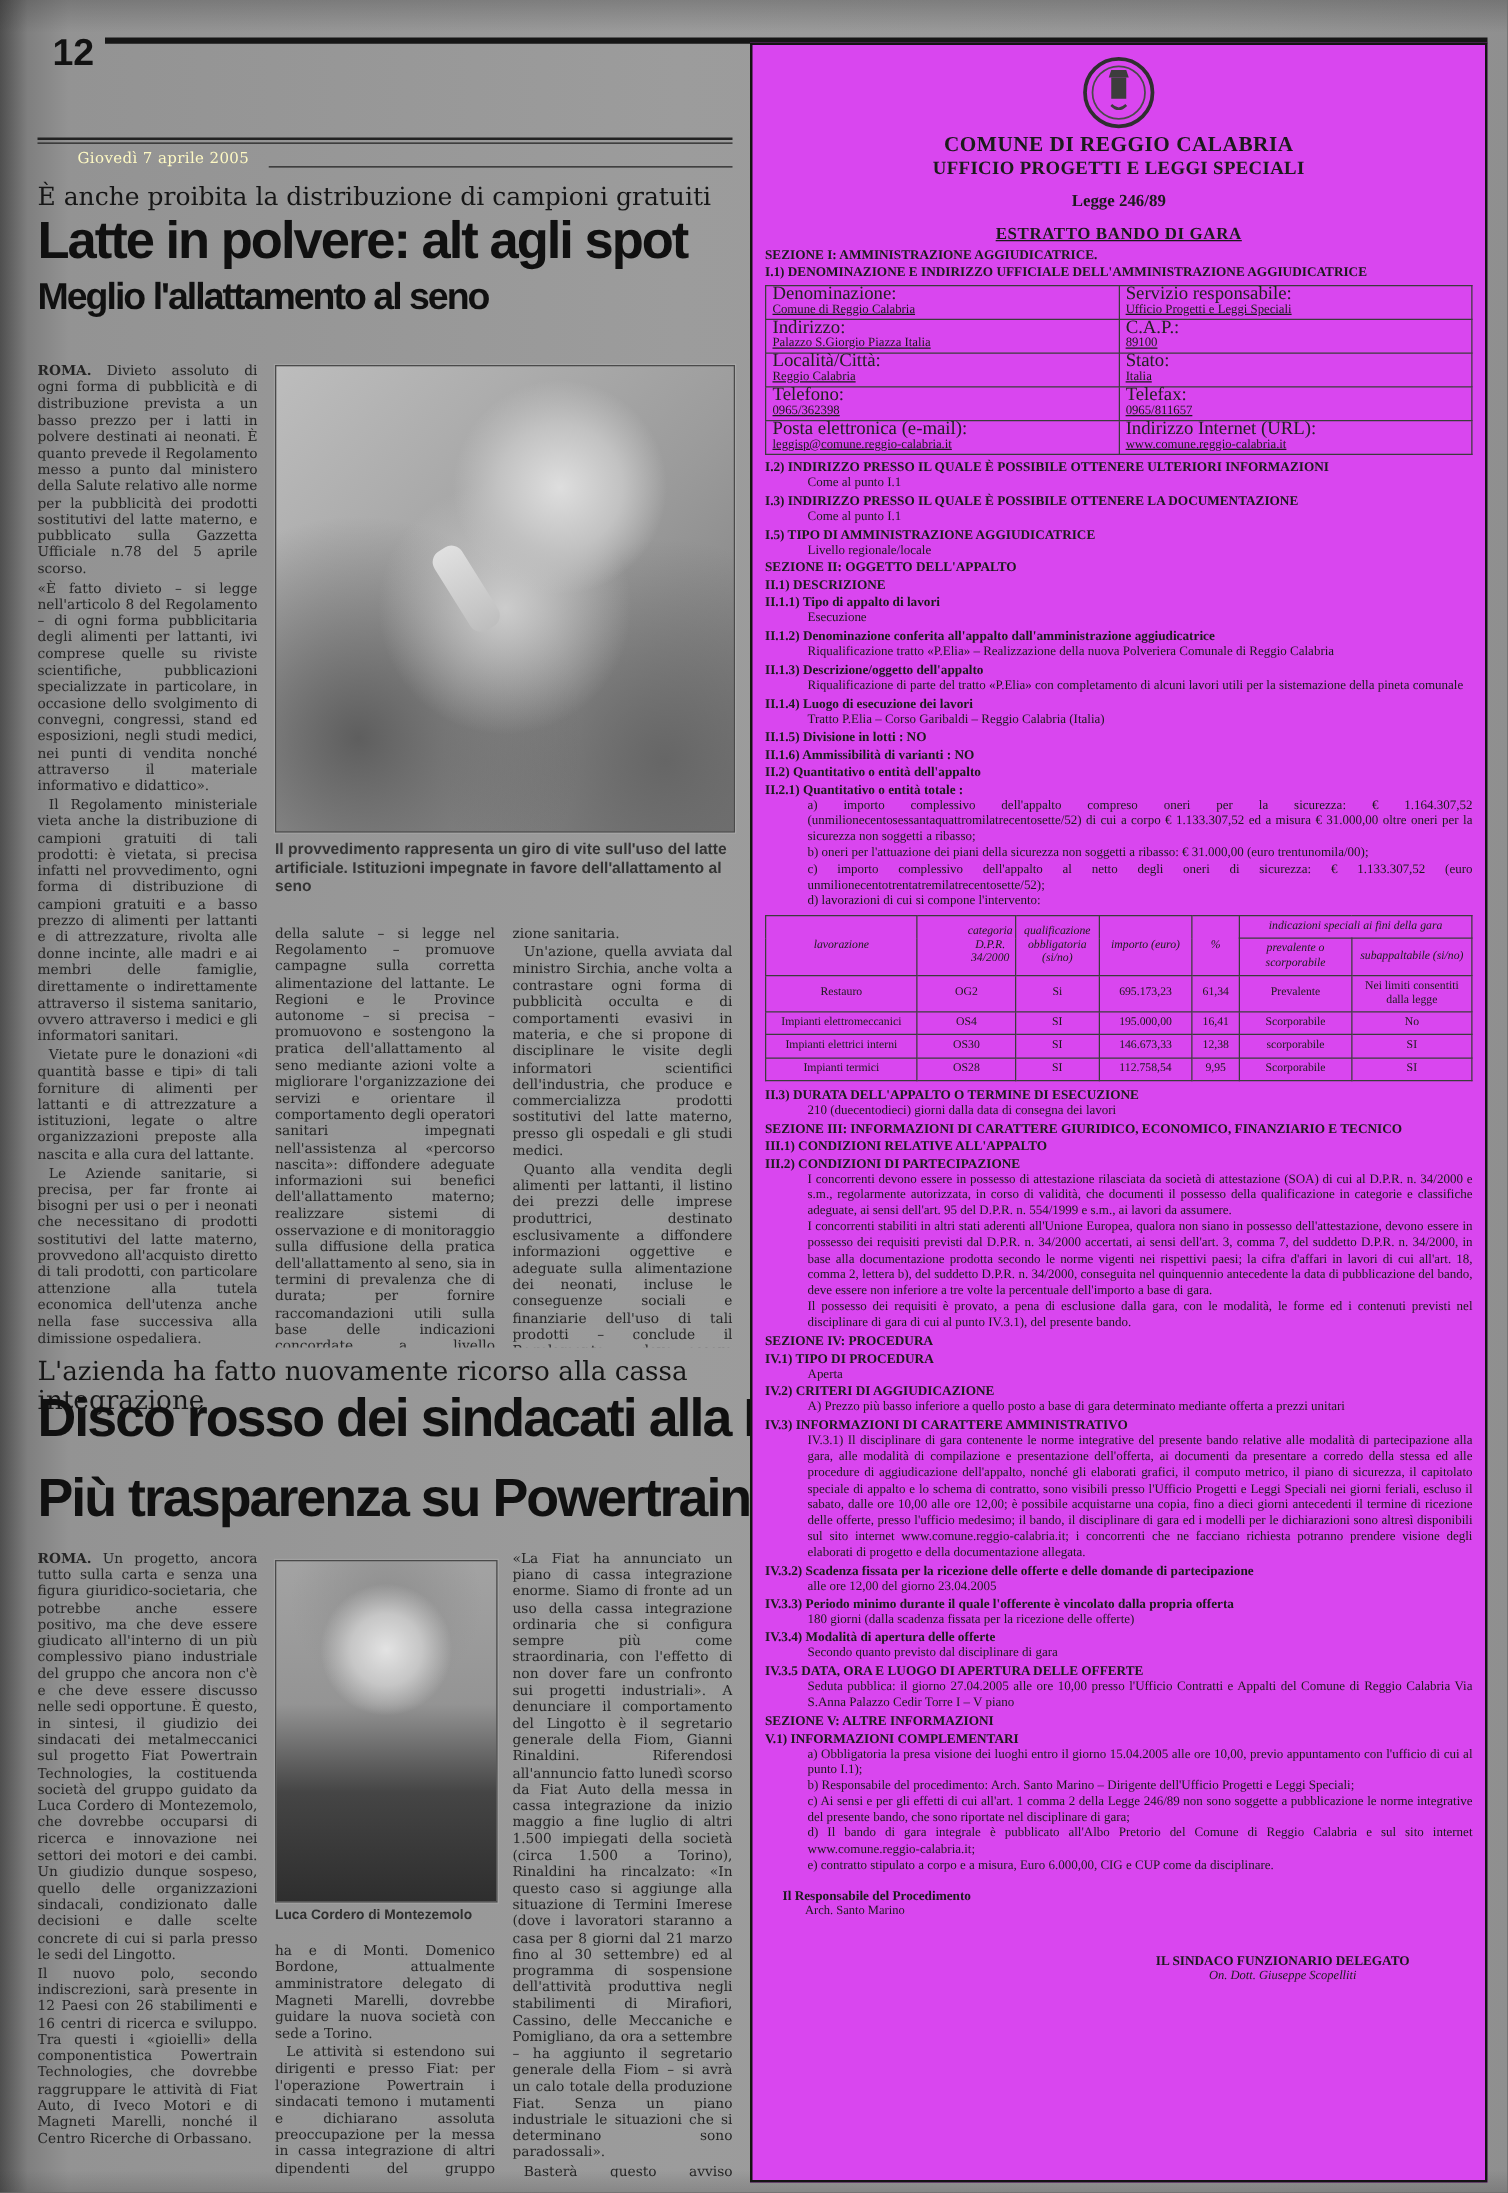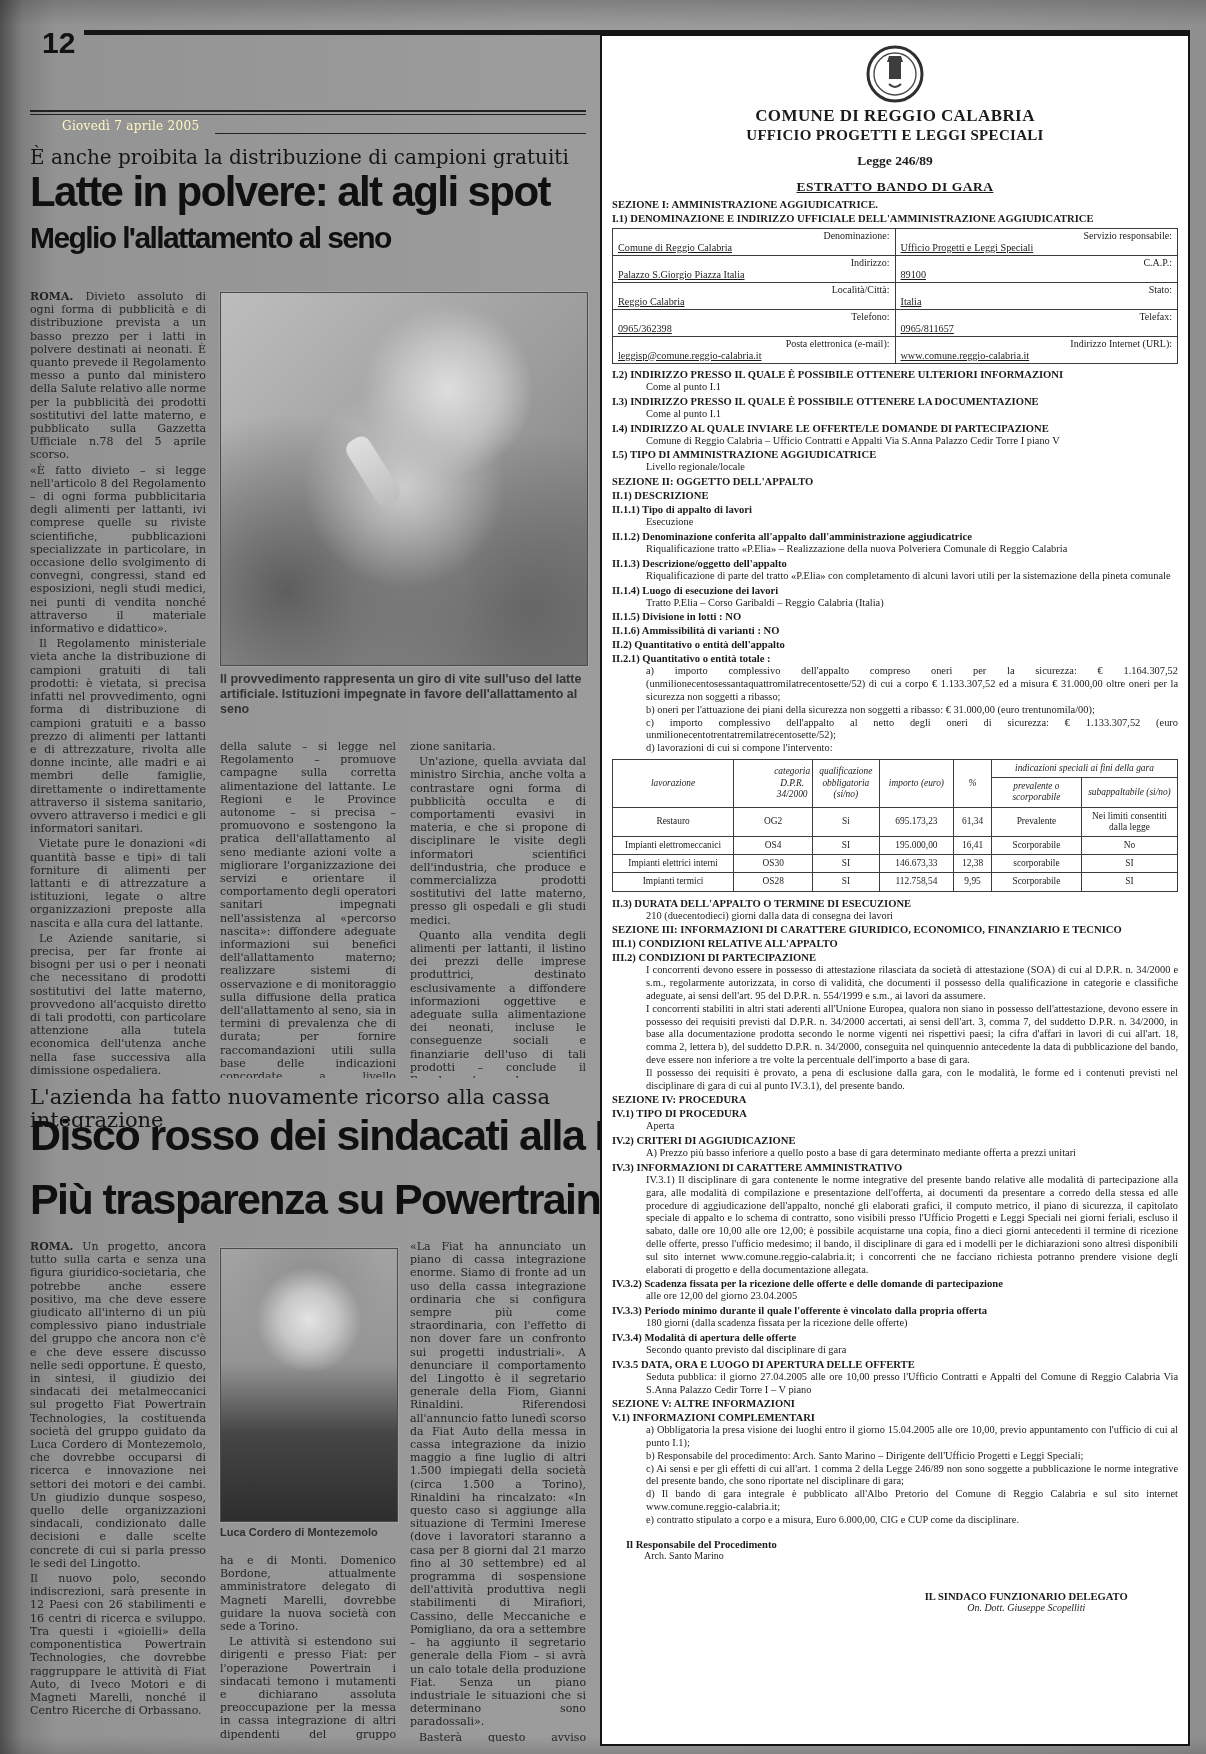--- a/index.html
+++ b/index.html
@@ -68,36 +68,36 @@
     background:
       radial-gradient(circle at 50% 26%, #e3e3e3 0%, #c6c6c6 13%, rgba(198,198,198,0) 24%),
       radial-gradient(circle at 50% 12%, #8f8f8f 0%, rgba(0,0,0,0) 30%),
       linear-gradient(180deg,#a3a3a3 0%,#949494 42%,#454545 68%,#2e2e2e 100%);
   }
   .cap2{left:220px;top:1526px;width:176px;font:bold 11px/13px "Liberation Sans",sans-serif;color:#2e2e2e;}
 
   
   .notice{
     left:600px;top:34px;width:590px;height:1712px;
-    border:2px solid #141414;background:#ffffff;
+    border:2px solid #141414;background:#d946ef;
     box-sizing:border-box;padding:6px 10px 8px 10px;overflow:hidden;
     font-family:"Liberation Serif",serif;color:#1b1b1b;
   }
   .crest{width:60px;height:60px;margin:2px auto 2px;display:block;}
   .n-org1{text-align:center;font-weight:bold;font-size:17px;line-height:20px;letter-spacing:.4px;}
   .n-org2{text-align:center;font-weight:bold;font-size:15px;line-height:19px;letter-spacing:.3px;}
   .n-law{text-align:center;font-weight:bold;font-size:13.5px;line-height:17px;margin-top:7px;}
   .n-title{text-align:center;font-weight:bold;font-size:13.5px;line-height:17px;margin:9px 0 3px;text-decoration:underline;letter-spacing:.5px;}
   .sec{margin:0 0 1px 0;}
   .sec-h{font-weight:bold;font-size:10.6px;line-height:13px;}
   .sec-t{font-size:10.4px;line-height:12.8px;padding-left:34px;text-align:justify;}
   table{border-collapse:collapse;width:100%;}
   .addr-table{margin:3px 0 4px;}
   .addr-table td{border:1px solid #3c3c3c;width:50%;padding:1px 5px;vertical-align:top;}
-  .cell-label{font-size:10px;line-height:11.5px;color:#222;text-align:right;}
+  .cell-label{font-size:15px;line-height:11.5px;color:#222;}
   .cell-value{font-size:10.2px;line-height:12.5px;text-decoration:underline;}
   .work-table{margin:4px 0 5px;}
   .work-table th,.work-table td{border:1px solid #3c3c3c;font-size:9.4px;line-height:11.2px;text-align:center;padding:3px 2px;vertical-align:middle;}
   .work-table th{font-weight:normal;font-style:italic;}
   .sign-row{display:flex;margin-top:12px;font-size:10.6px;}
   .sign-left{width:45%;padding-left:14px;}
   .sign-right{width:55%;text-align:center;margin-top:52px;}
   .sign-b{font-weight:bold;}
   .sign-n{font-size:10px;padding-left:18px;}
   .sign-right .sign-n{padding-left:0;font-style:italic;}
@@ -236,24 +236,20 @@
   <div>
       <div class="sec">
         <div class="sec-h">I.2) INDIRIZZO PRESSO IL QUALE È POSSIBILE OTTENERE ULTERIORI INFORMAZIONI</div>
         <div class="sec-t">Come al punto I.1</div>
       </div>
       <div class="sec">
         <div class="sec-h">I.3) INDIRIZZO PRESSO IL QUALE È POSSIBILE OTTENERE LA DOCUMENTAZIONE</div>
         <div class="sec-t">Come al punto I.1</div>
       </div>
       <div class="sec">
-        <div class="sec-h">I.4) INDIRIZZO AL QUALE INVIARE LE OFFERTE/LE DOMANDE DI PARTECIPAZIONE</div>
-        <div class="sec-t">Comune di Reggio Calabria – Ufficio Contratti e Appalti Via S.Anna Palazzo Cedir Torre I piano V</div>
-      </div>
-      <div class="sec">
         <div class="sec-h">I.5) TIPO DI AMMINISTRAZIONE AGGIUDICATRICE</div>
         <div class="sec-t">Livello regionale/locale</div>
       </div>
       <div class="sec">
         <div class="sec-h">SEZIONE II: OGGETTO DELL'APPALTO</div>
       </div>
       <div class="sec">
         <div class="sec-h">II.1) DESCRIZIONE</div>
       </div>
       <div class="sec">

